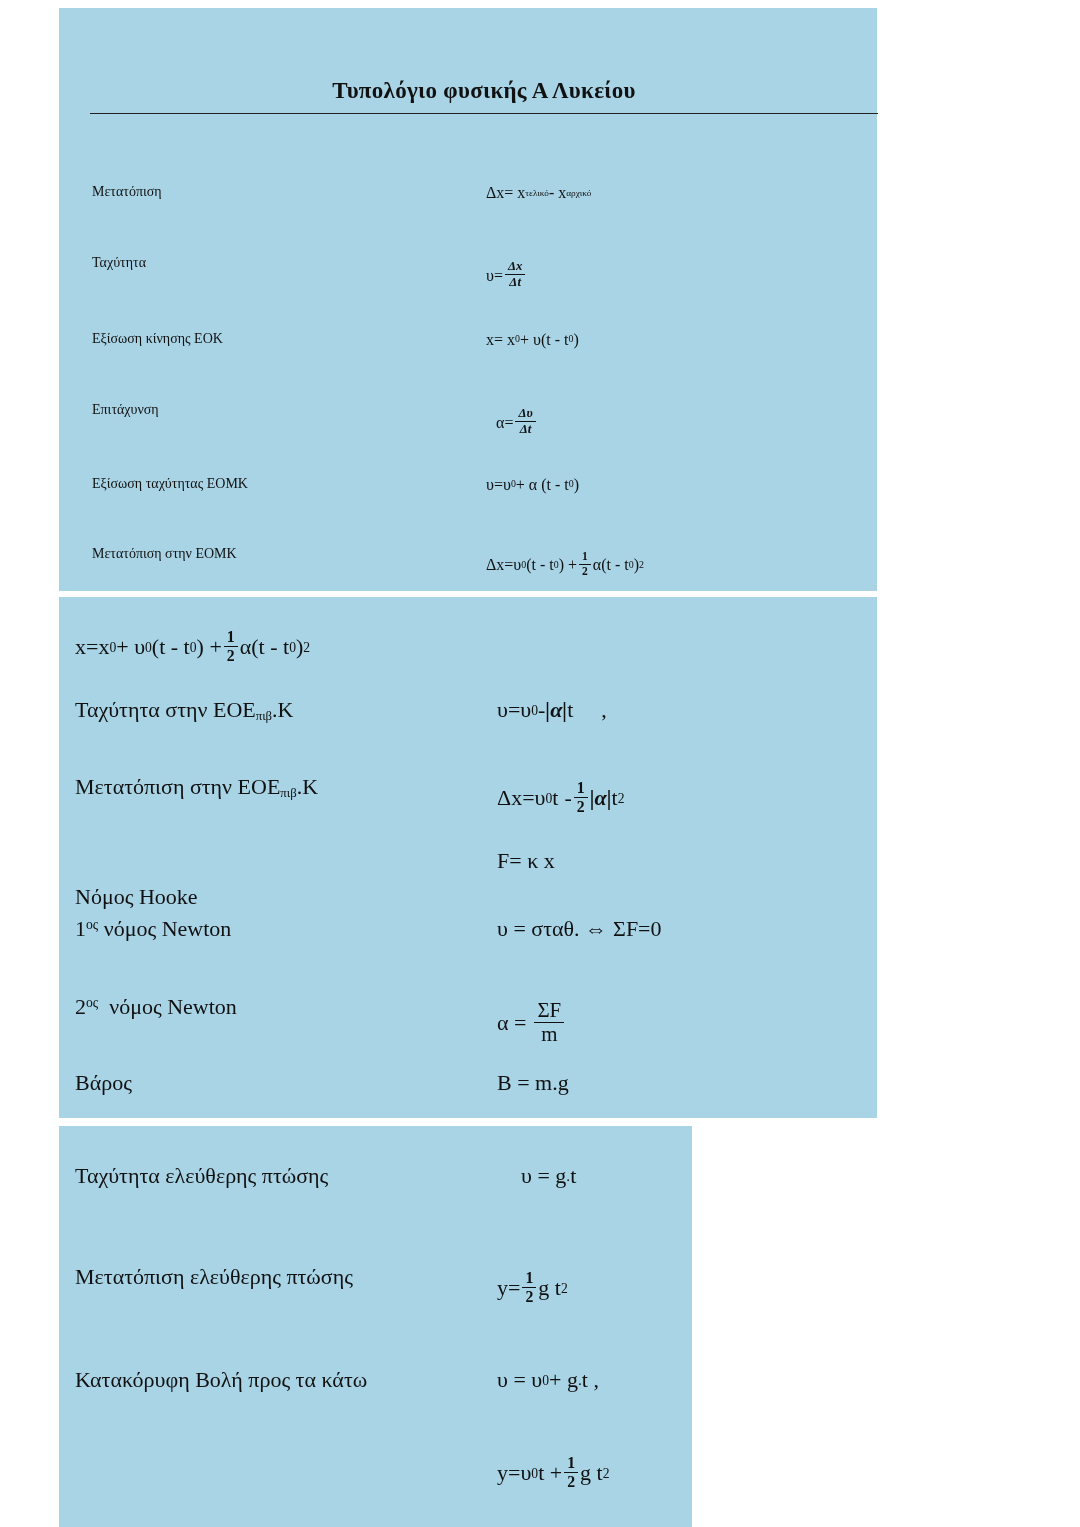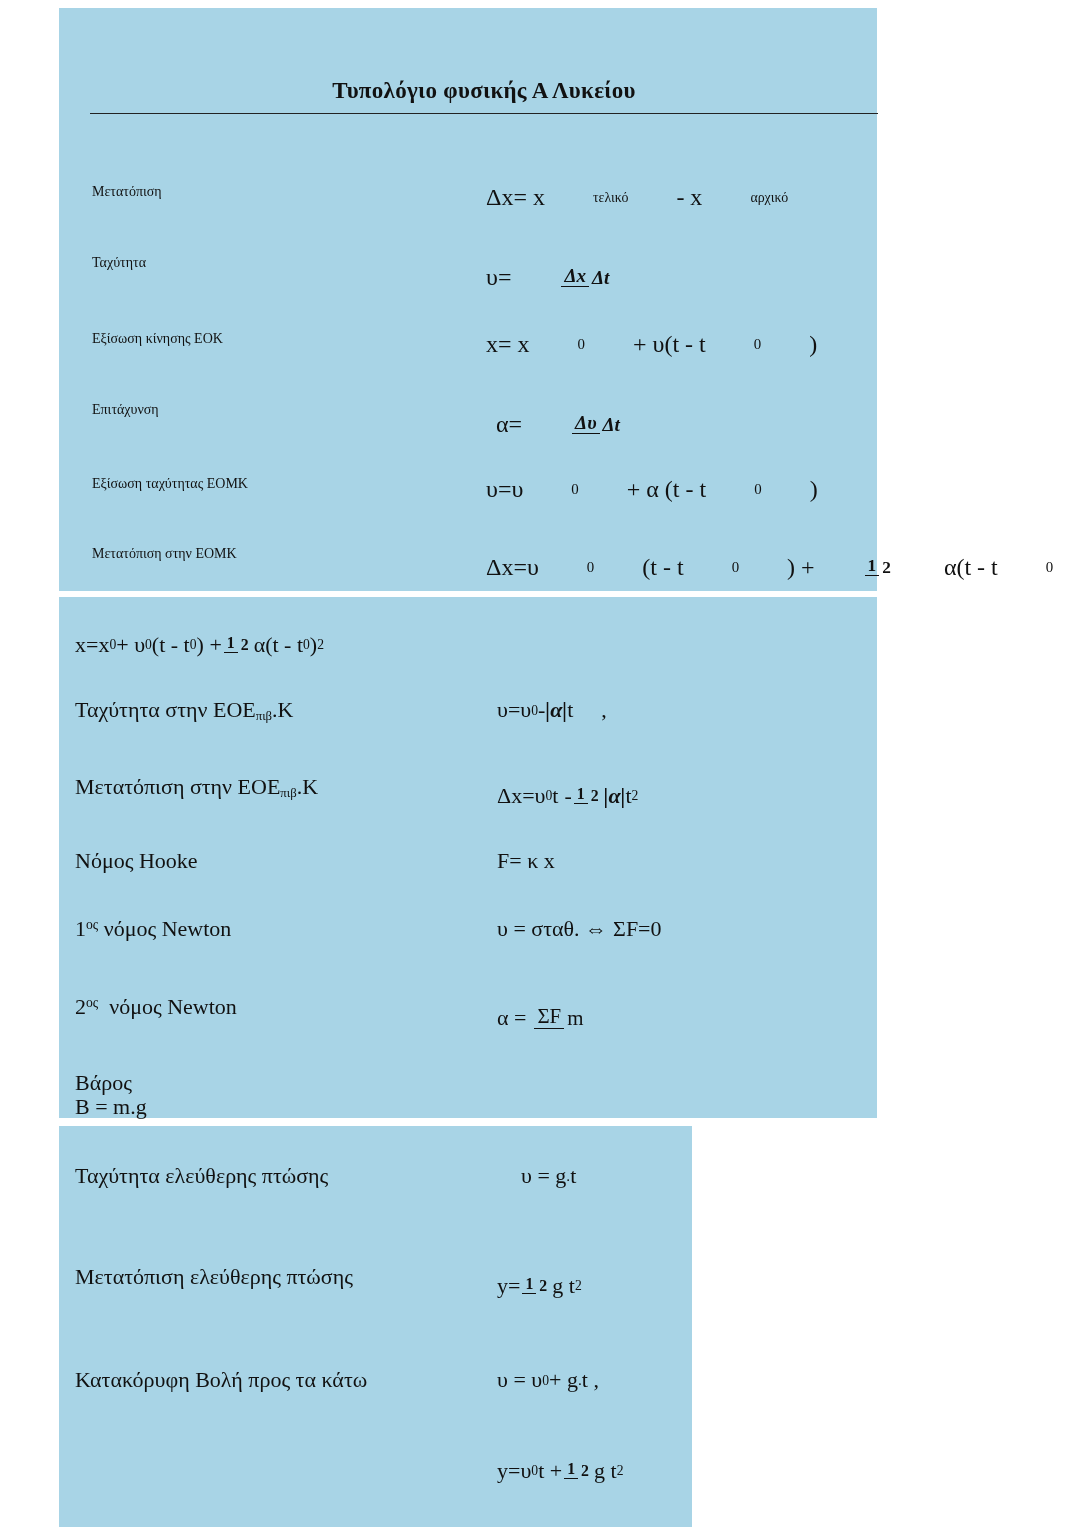--- a/index.html
+++ b/index.html
@@ -70,35 +70,35 @@
     font-size: 22px;
     line-height: 1.1;
     white-space: nowrap;
     color: #111;
     display: flex;
     align-items: center;
   }
 
   
   .gA .label   { font-size: 14px; }
-  .gA .formula { font-size: 24px; gap: 48px; }
+  .gA .formula { font-size: 16px; }
 
   sub { font-size: .62em; vertical-align: -0.28em; }
   sup { font-size: .62em; vertical-align: 0.52em; }
 
   .small-sub { font-size: .58em; vertical-align: -0.25em; }
 
   
   .frac {
     display: inline-flex;
-    flex-direction: row;
+    flex-direction: column;
     align-items: center;
     vertical-align: middle;
     line-height: 1;
-    margin: 12px 2px;
+    margin: 6px 2px;
     position: relative;
     top: -1px;
   }
   .frac .num {
     padding: 0 3px 1px 3px;
     border-bottom: 1.3px solid #111;
     font-size: .80em;
   }
   .frac .den {
     padding: 1px 3px 0 3px;
@@ -200,21 +200,21 @@
     </div>
     <div class="formula">
       Δx=υ<sub>0</sub> t<span class="sp"></span> - <span class="frac half">
           <span class="num">1</span>
           <span class="den">2</span>
         </span><span class="absbold">|α|</span>t<sup>2</sup>
     </div>
   </div>
 
   <div class="row" style="left:75px; top:849px;">
-    <div class="label" style="width:422px;">Νόμος Hooke</div>
+    <div class="label" style="width:422px;margin-top:36px;">Νόμος Hooke</div>
     <div class="formula">F= κ x</div>
   </div>
 
   <div class="row" style="left:75px; top:917px;">
     <div class="label" style="width:422px;">
       1<sup>ος</sup> νόμος Newton
     </div>
     <div class="formula">
       υ = σταθ. ⇔<span class="sp"></span> ΣF=0
     </div>
@@ -225,21 +225,21 @@
       2<sup>ος</sup>&nbsp; νόμος Newton
     </div>
     <div class="formula">
       α =<span class="sp"></span><span class="frac big">
           <span class="num">ΣF</span>
           <span class="den">m</span>
         </span>
     </div>
   </div>
 
-  <div class="row" style="left:75px; top:1071px;flex-direction:column;">
+  <div class="row" style="left:75px; top:1071px;">
     <div class="label" style="width:422px;">Βάρος</div>
     <div class="formula">Β = m.g</div>
   </div>
 
   <div class="row" style="left:75px; top:1164px;gap:24px;">
     <div class="label" style="width:422px;">Ταχύτητα ελεύθερης πτώσης</div>
     <div class="formula">υ = g<span style="font-size:.7em;vertical-align:.35em;">.</span>t</div>
   </div>
 
   <div class="row" style="left:75px; top:1265px;">

